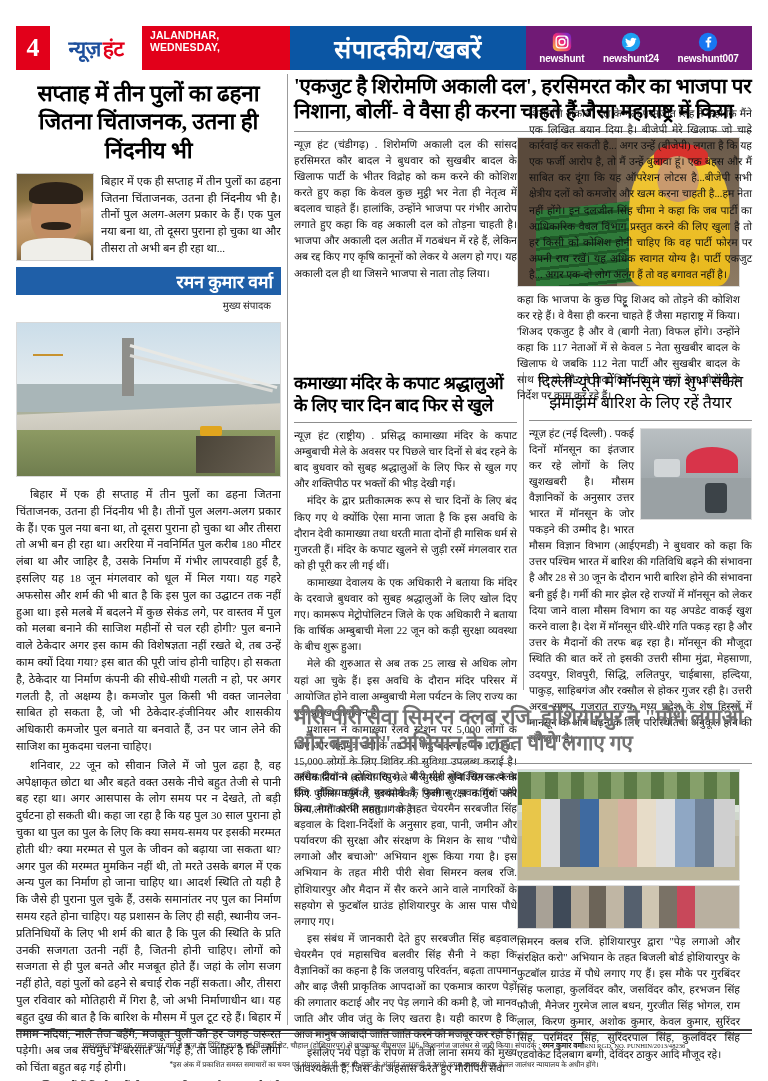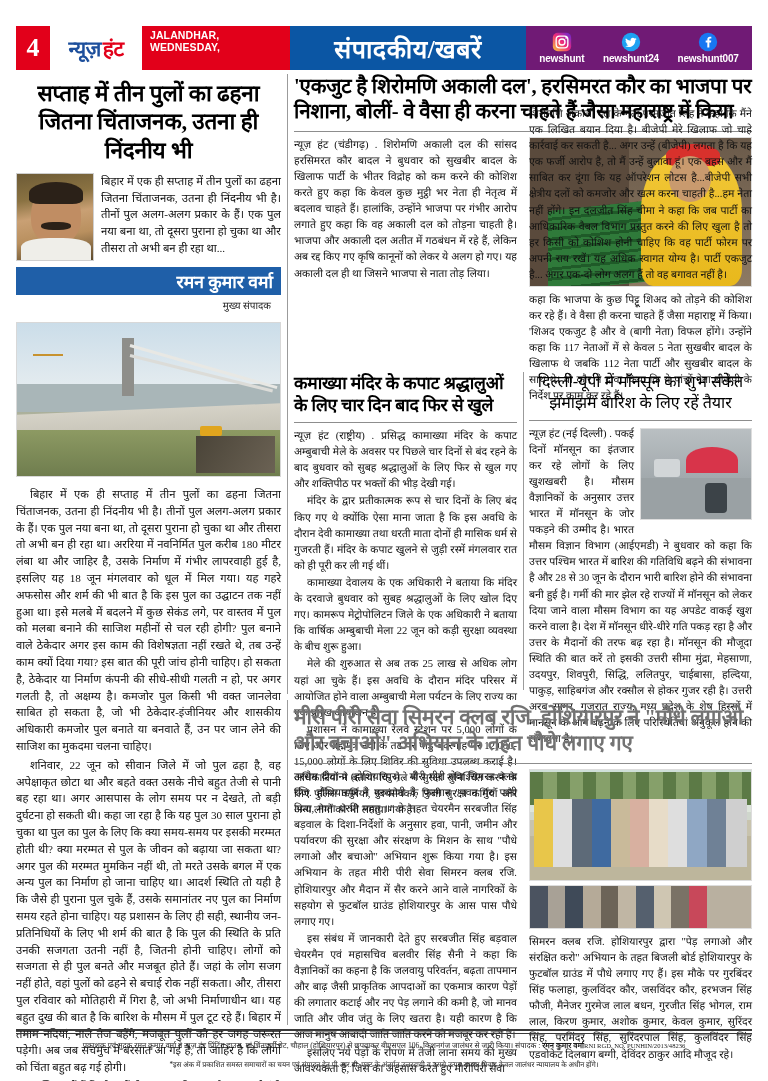--- a/index.html
+++ b/index.html
@@ -125,21 +125,21 @@
   }
   .body-txt p { margin-bottom: 2px; text-indent: 14px; }
 
   
   .story-main { position: absolute; left: 294px; top: 74px; width: 458px; }
   .h-main {
     font-family: "Liberation Serif", serif; font-size: 20.5px;
     font-weight: bold; line-height: 1.24; color: #000; letter-spacing:-0.2px;
   }
   .rule-thin { height: 1px; background: #8d8d8d; margin: 6px 0 5px; }
-  .twocol-2 { display: flex; gap: 12px; }
+  .twocol-2 { display: flex; }
   .c2 { width: 223px; }
   .news-txt {
     font-family: "Liberation Serif", serif; font-size: 10.6px;
     line-height: 1.52; text-align: justify; color: #111;
   }
   .news-txt p { text-indent: 13px; margin-bottom: 1px; }
   .news-txt p.first { text-indent: 0; }
   .harsimrat-photo {
     width: 223px; height: 150px; position: relative; overflow: hidden;
     border: 1px solid #ddd; margin-bottom: 5px;

